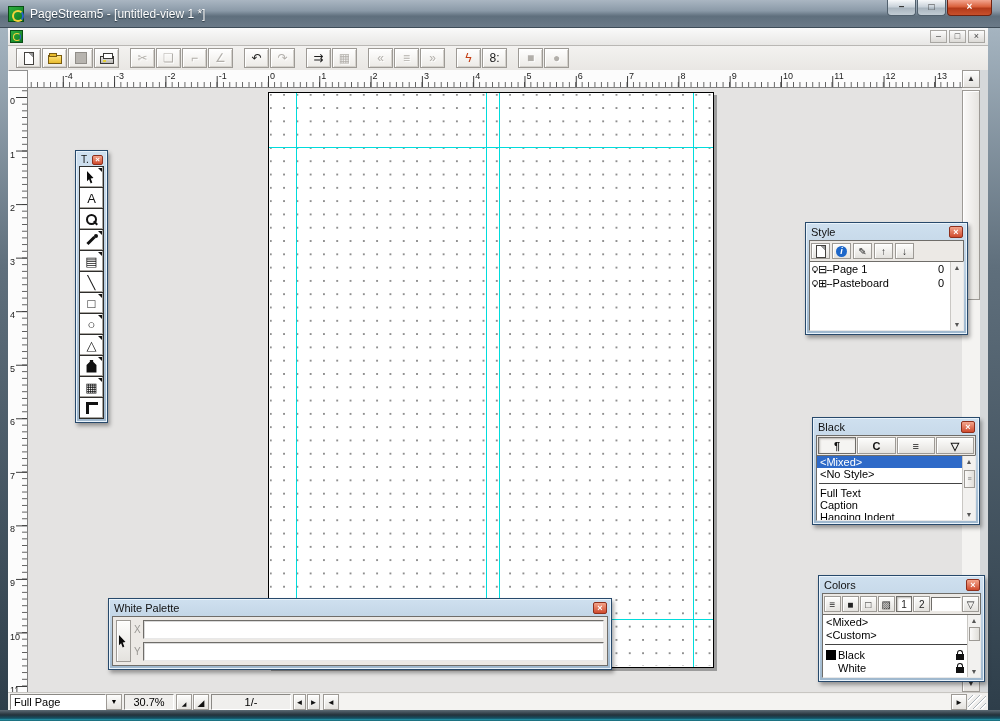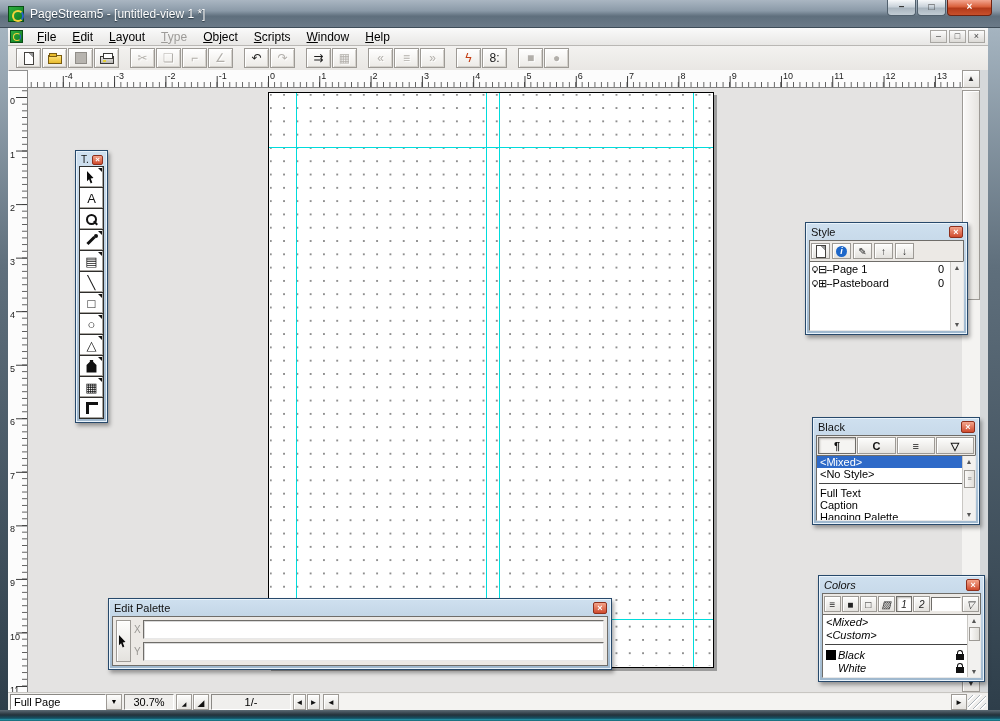--- a/index.html
+++ b/index.html
@@ -174,21 +174,21 @@
   #styles { left:812px; top:417px; width:168px; }
   #styles-tabs { display:flex; background:#ece9e5; border:1px solid #6f6d69; border-bottom:none; padding:1px; gap:1px; }
   .style-tab { flex:1; height:17px; text-align:center; line-height:16px; font-size:11px; font-weight:bold; color:#111;
     background:linear-gradient(#fdfdfc,#e4e2de); border:1px solid #9d9a95; box-shadow:inset 1px 1px 0 #fff; }
   .style-tab.active { background:#f5f4f2; border-color:#6f6d69; box-shadow:inset 1px 1px 2px #b9b6b1; }
   #styles-list { height:66px; font-size:11px; }
   .style-item { height:12px; line-height:12px; padding:0 16px 0 3px; color:#000; white-space:nowrap; }
   .style-item.selected { background:#2e6ac8; color:#fff; }
 
   
-  #colors { left:818px; top:575px; width:167px;font-style:italic; }
+  #colors { left:818px; top:575px; width:167px; }
   #colors-toolbar { display:flex; gap:1px; align-items:center; padding:2px 1px; background:#ece9e5; border:1px solid #6f6d69; border-bottom:none; }
   #colors-toolbar .small-btn { width:17px; height:16px; font-size:10px; }
   #colors-toolbar .small-btn.active { background:#fff; box-shadow:inset 1px 1px 2px #b9b6b1; border-color:#6f6d69; }
   #color-swatch-box { width:30px; height:14px; background:#fff; border:1px solid; border-color:#6f6d69 #fff #fff #6f6d69; }
   #colors-list { height:64px; font-size:11px; }
   .color-row { display:flex; align-items:center; height:13px; padding:0 16px 0 3px; color:#000; }
   .color-row .swatch { width:10px; height:10px; margin-right:2px; }
   .color-row.indent { padding-left:15px; }
 
   
@@ -210,21 +210,20 @@
   <span id="window-title">PageStream5 - [untitled-view 1 *]</span>
 </div>
 <div id="win-buttons">
   <span class="win-btn">–</span>
   <span class="win-btn">□</span>
   <span class="win-btn close">×</span>
 </div>
 
 <div id="menubar">
   <span id="mdi-icon"></span>
-  <span id="menu-items"><span class="menu-item"><u>F</u>ile</span><span class="menu-item"><u>E</u>dit</span><span class="menu-item"><u>L</u>ayout</span><span class="menu-item disabled"><u>T</u>ype</span><span class="menu-item"><u>O</u>bject</span><span class="menu-item"><u>S</u>cripts</span><span class="menu-item"><u>W</u>indow</span><span class="menu-item"><u>H</u>elp</span></span>
   <span id="mdi-buttons">
     <span class="mdi-btn">–</span>
     <span class="mdi-btn">□</span>
     <span class="mdi-btn">×</span>
   </span>
 </div>
 
 <div id="toolbar">
     <div class="tb-btn">
       <span class="art i-new"></span>
@@ -462,21 +461,21 @@
     <div class="pal-scroll">
       <span class="up">▲</span>
       <span class="thumb">≡</span>
       <span class="dn">▼</span>
     </div>
   <div class="style-item selected">&lt;Mixed&gt;</div>
       <div class="style-item">&lt;No Style&gt;</div>
       <div class="sep-line"></div>
       <div class="style-item">Full Text</div>
       <div class="style-item">Caption</div>
-      <div class="style-item">Hanging Palette</div>
+      <div class="style-item">Hanging Indent</div>
     </div>
 </div>
 
 <div class="palette" id="colors">
   <div class="pal-title">
     <span>Colors</span>
     <span class="pal-close">×</span>
   </div>
   <div id="colors-toolbar">
       <div class="small-btn">≡</div>
@@ -508,21 +507,21 @@
       </div>
       <div class="color-row indent">
         <span>White</span>
         <span class="lock-icon"></span>
       </div>
     </div>
 </div>
 
 <div class="palette" id="editpal">
   <div class="pal-title">
-    <span>Edit Palette</span>
+    <span>White Palette</span>
     <span class="pal-close">×</span>
   </div>
   <div class="pal-body">
     <div id="ep-pointer-btn">
       <span class="art i-pointer"></span>
     </div>
     <div id="ep-fields">
       <div class="ep-row">
         <label>X</label>
         <input value="" style="">

